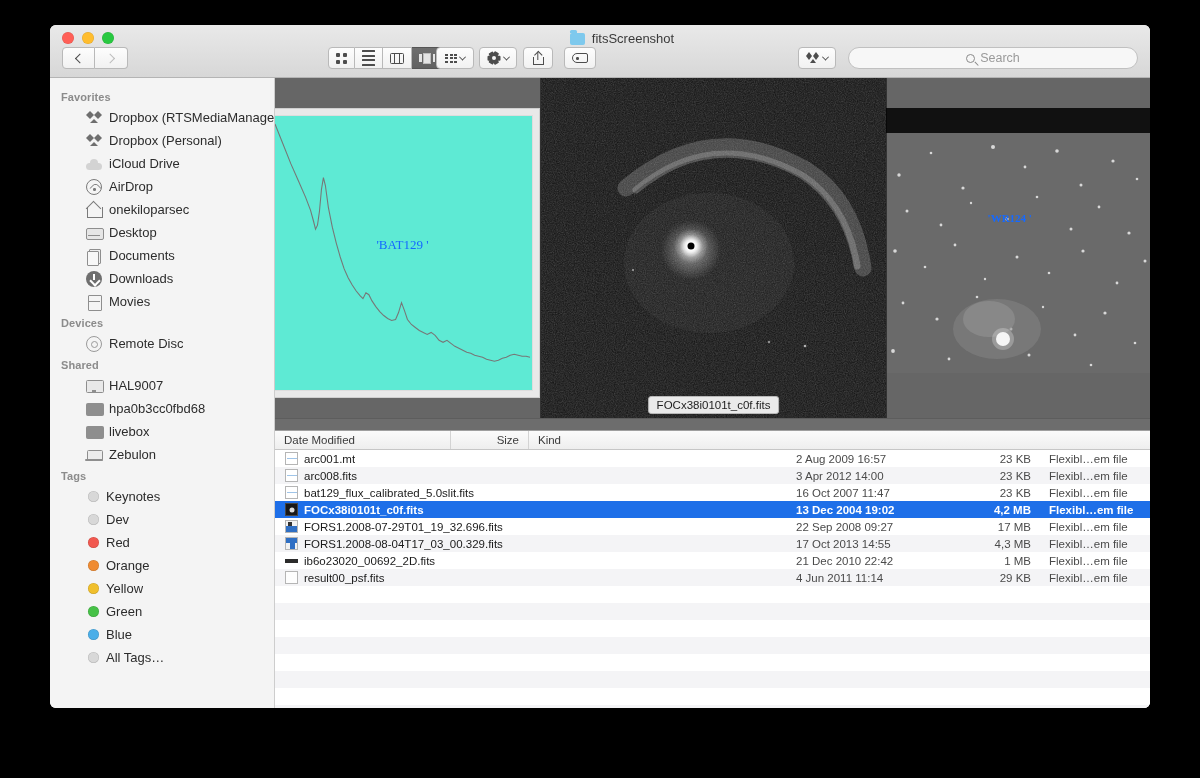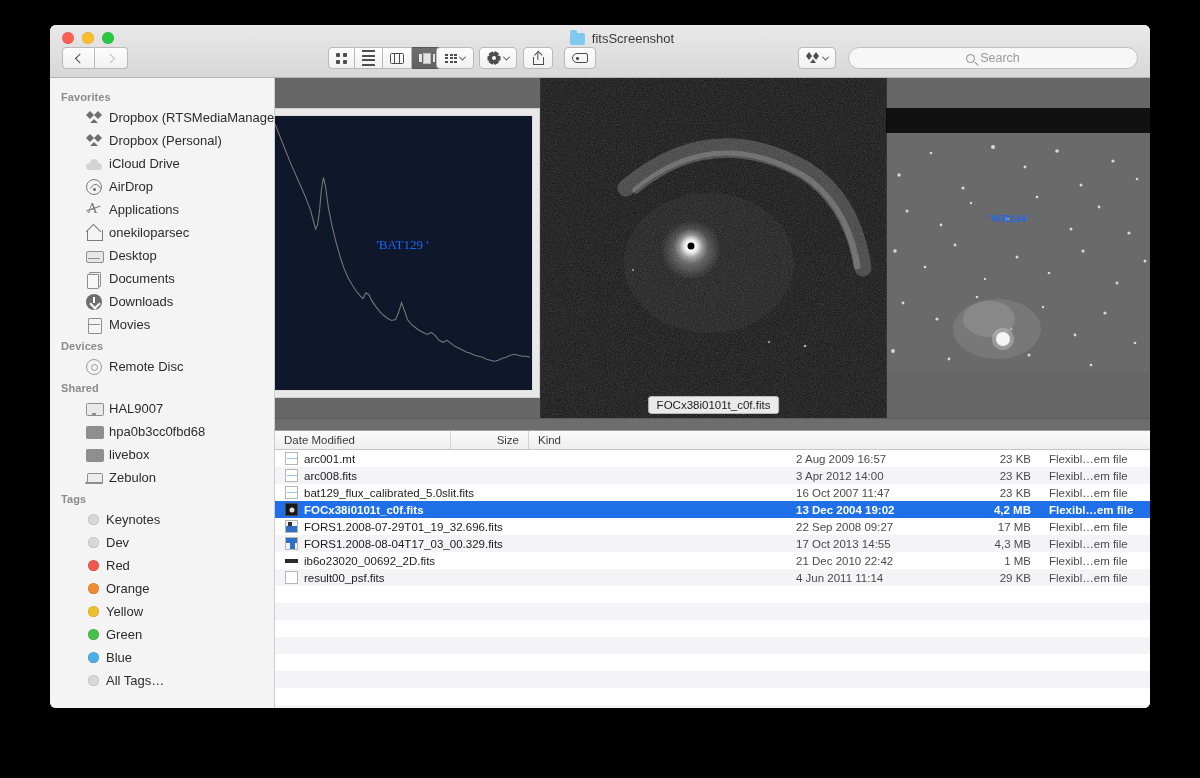--- a/index.html
+++ b/index.html
@@ -289,21 +289,21 @@
 
   .cf-item { position: absolute; }
 
   
   .cf-left {
     left: -10px; top: 30px; width: 275px; height: 290px;
     background: #e9e9e9;
     border: 1px solid #cfcfcf;
     overflow: hidden;
   }
-  .cf-left-inner { position: absolute; inset: 6px; background: #0f172a; border: 1px solid #ddd; }
+  .cf-left-inner { position: absolute; inset: 6px; background: #5eead4; border: 1px solid #ddd; }
   .spec-label {
     position: absolute; left: 50%; top: 47%; transform: translate(-50%,-50%);
     color: #1569ff; font-size: 13px; font-family: "Liberation Serif", serif; white-space: nowrap;
   }
   .cf-left-edge {
     position: absolute; left: -10px; top: 30px; width: 16px; height: 290px;
     background: #e0e0e0; border: 1px solid #cfcfcf;
   }
 
   
@@ -568,24 +568,20 @@
           </span>
           <span class="lbl">Dropbox (Personal)</span>
         </div>
         <div class="sb-item">
           <span class="sb-ico sb-cloud"></span>
           <span class="lbl">iCloud Drive</span>
         </div>
         <div class="sb-item">
           <span class="sb-ico sb-airdrop"></span>
           <span class="lbl">AirDrop</span>
-        </div>
-        <div class="sb-item">
-          <span class="sb-ico sb-apps"></span>
-          <span class="lbl">Applications</span>
         </div>
         <div class="sb-item">
           <span class="sb-ico sb-home"></span>
           <span class="lbl">onekiloparsec</span>
         </div>
         <div class="sb-item">
           <span class="sb-ico sb-desktop"></span>
           <span class="lbl">Desktop</span>
         </div>
         <div class="sb-item">

